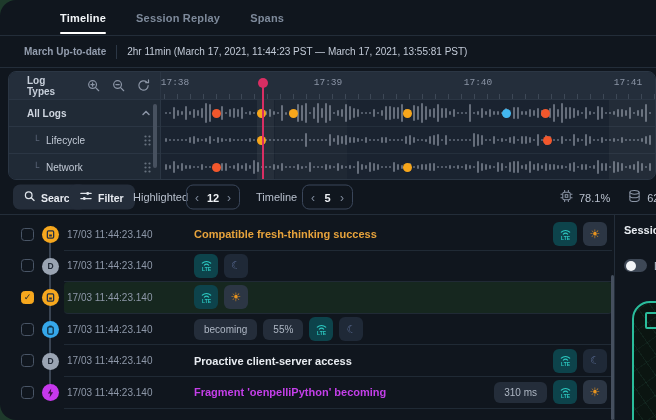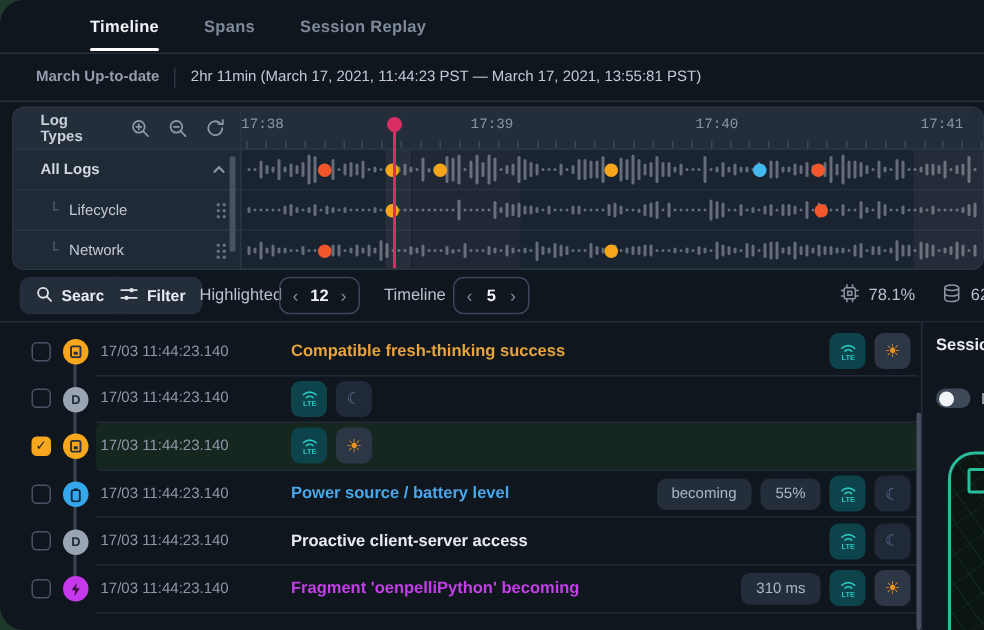--- a/index.html
+++ b/index.html
@@ -98,22 +98,22 @@
                             repeating-linear-gradient(-35deg, rgba(84,190,154,.06) 0 1px, transparent 1px 16px); }
   .phone-rect { position:absolute; left:11px; top:9px; width:30px; height:17px; border:2px solid #2abd9b; border-radius:2px; }
 </style>
 </head>
 <body>
 
 <div class="card">
 
   <div class="tabs">
       <div class="tab active">Timeline</div>
+      <div class="tab">Session Replay</div>
       <div class="tab">Spans</div>
-      <div class="tab">Session Replay</div>
     </div>
   <div class="tabs-border"></div>
 
   <div class="infobar">
     <div class="status">March Up-to-date</div>
     <div class="vsep"></div>
     <div class="range">2hr 11min (March 17, 2021, 11:44:23 PST — March 17, 2021, 13:55:81 PST)</div>
   </div>
 
   <div class="tl-panel">
@@ -758,21 +758,20 @@
         <div class="lrow" style="top: 98.8px;">
           <div class="cb"></div>
           <div class="icon-circle" style="background: rgb(53, 167, 234);">
             <svg width="9" height="10" viewBox="0 0 10 11">
               <rect x="3.7" y="0.6" width="2.6" height="1.3" fill="#0d2a3c"></rect>
               <rect x="2" y="1.9" width="6" height="8.3" rx="1.3" fill="none" stroke="#0d2a3c" stroke-width="1.4"></rect>
             </svg>
           </div>
           <div class="row-content">
             <div class="time">17/03 11:44:23.140</div>
-            <div class="msg c-blue">Power source / battery level</div>
             <div class="badges">
               <div class="vbadge">becoming</div>
               <div class="vbadge">55%</div>
               <div class="sbadge lte">
                 <svg width="15" height="15" viewBox="0 0 16 16">
                   <g fill="none" stroke="#2cc8c0" stroke-width="1.2" stroke-linecap="round">
                     <path d="M3.5 5.5a6.5 6.5 0 0 1 9 0"></path>
                     <path d="M5.7 7.6a3.4 3.4 0 0 1 4.6 0"></path>
                   </g>
                   <text x="8" y="13.8" text-anchor="middle" font-size="5.3" font-weight="bold" fill="#2cc8c0" font-family="Liberation Sans,sans-serif">LTE</text>

